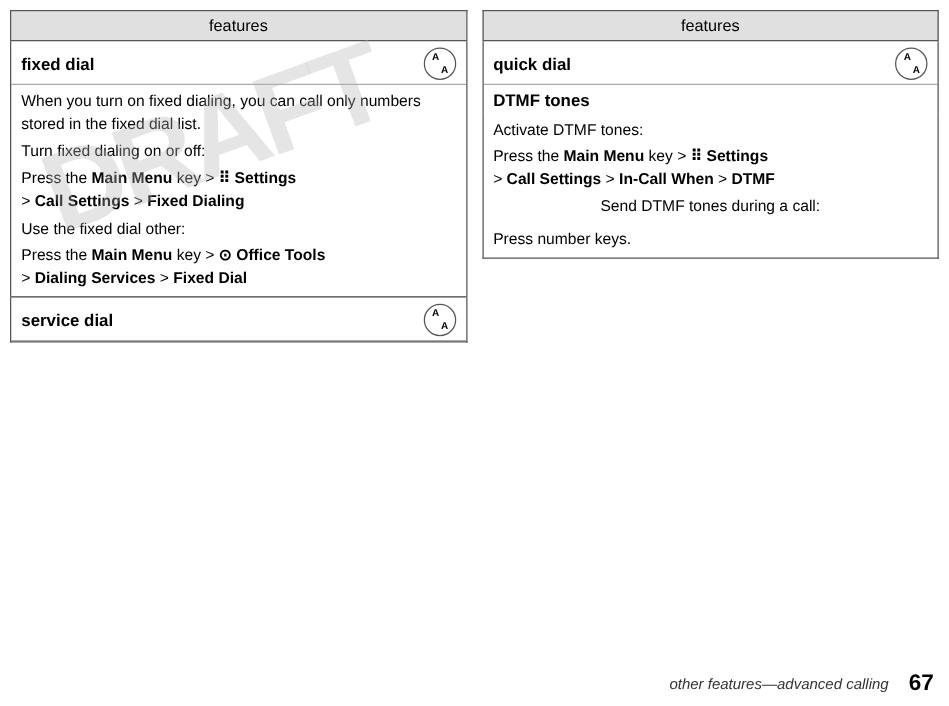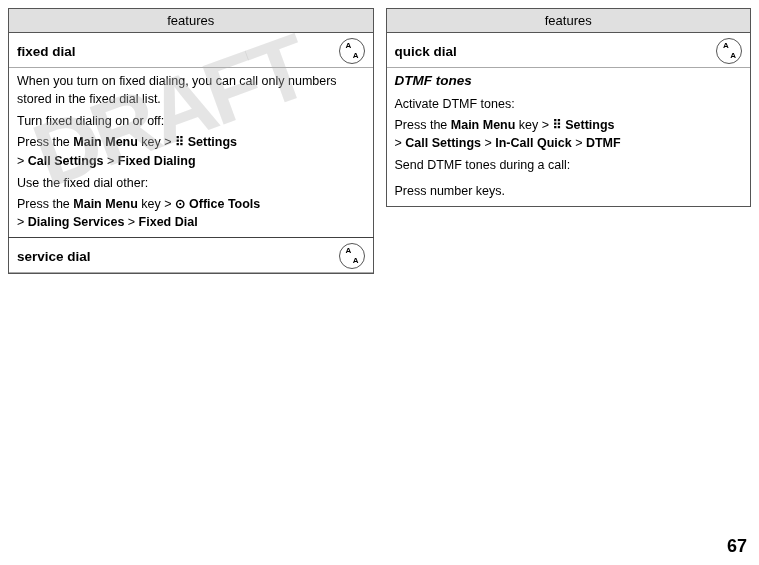--- a/index.html
+++ b/index.html
@@ -56,21 +56,20 @@
       font-weight: bold;
       font-size: 13.5px;
       border-bottom: 1px solid #aaa;
       display: flex;
       align-items: center;
       justify-content: space-between;
     }
 
     .section-title.no-border {
       border-bottom: none;
-      font-style: italic;
     }
 
     .section-content {
       padding: 4px 8px 6px 8px;
       font-size: 12.5px;
       line-height: 1.45;
       border-bottom: 1px solid #404040;
     }
 
     .section-content.last {
@@ -221,28 +220,29 @@
           </tr>
 
           <tr>
             <td class="section-title no-border">
               <span>DTMF tones</span>
             </td>
           </tr>
           <tr>
             <td class="section-content last">
               <p>Activate DTMF tones:</p>
-              <p style="margin-top:3px;">Press the <span class="inline-bold">Main Menu</span> key &gt; <span class="inline-bold">⠿ Settings</span><br>&gt; <span class="inline-bold">Call Settings</span> &gt; <span class="inline-bold">In-Call Quick</span> &gt; <span class="inline-bold">DTMF</span></p>
-              <p style="margin-top:4px;">Send DTMF tones during a call:</p>
+              <p style="margin-top:3px;">Press the <span class="inline-bold">Main Menu</span> key &gt; <span class="inline-bold">⠿ Settings</span><br>&gt; <span class="inline-bold">Call Settings</span> &gt; <span class="inline-bold">In-Call When</span> &gt; <span class="inline-bold">DTMF</span></p>
+              <p style="margin-top:4px;text-align:center;">Send DTMF tones during a call:</p>
               <p style="margin-top:7px;">Press number keys.</p>
             </td>
           </tr>
         </tbody>
       </table>
     </div>
 
   </div>
 
   <div class="footer">
+    <span class="footer-text">other features—advanced calling</span>
     <span class="footer-page">67</span>
   </div>
 
 </div>
 
 </body></html>

